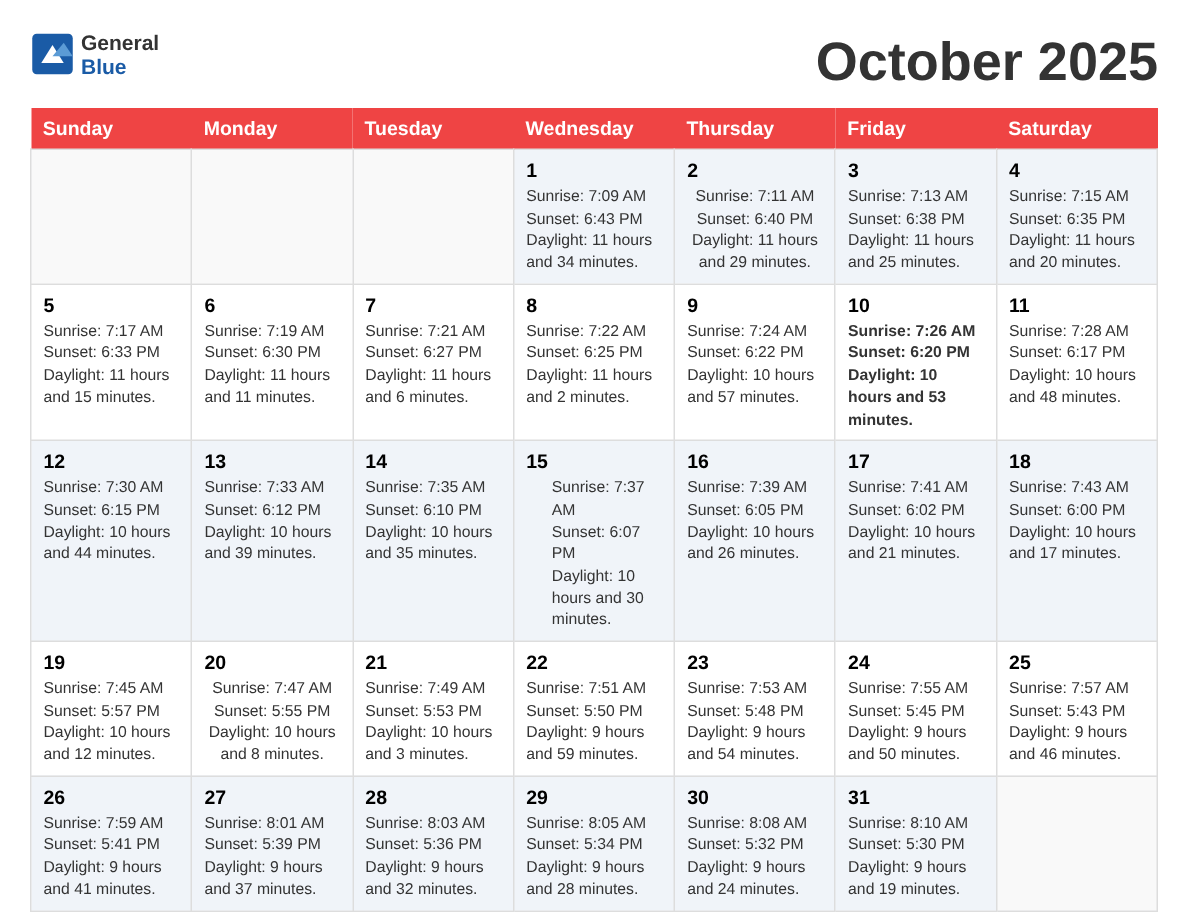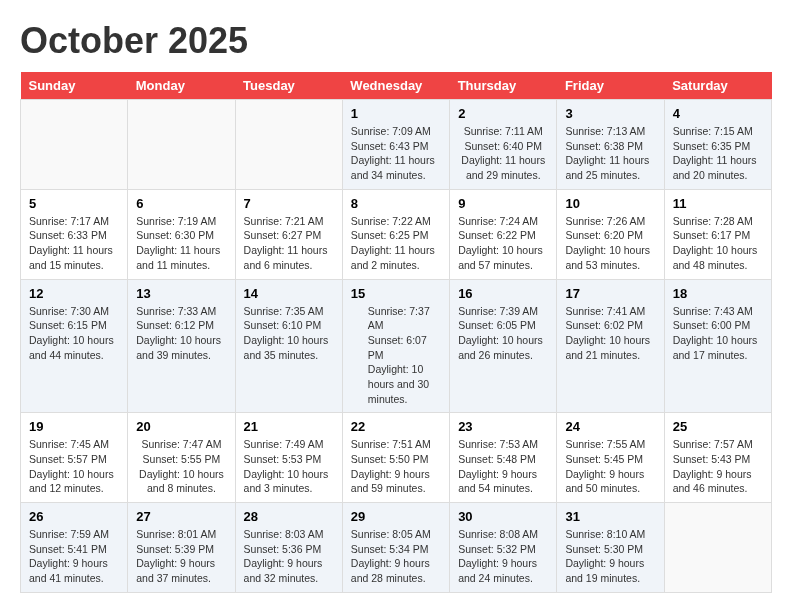--- a/index.html
+++ b/index.html
@@ -85,20 +85,31 @@
       line-height: 1.4;
     }
     .empty-cell {
       background: #f9f9f9;
     }
   </style>
 </head>
 <body>
 
 <div class="header">
+  <div class="logo">
+    <svg class="logo-icon" viewBox="0 0 40 40">
+      <rect x="2" y="2" width="36" height="36" rx="4" fill="#1a5ba6"></rect>
+      <polygon points="10,28 20,12 30,28" fill="white"></polygon>
+      <polygon points="20,22 30,10 38,22" fill="#5b9bd5"></polygon>
+    </svg>
+    <div class="logo-text">
+      <span class="general">General</span>
+      <span class="blue">Blue</span>
+    </div>
+  </div>
   <div class="title-block">
     <div class="month-title">October 2025</div>
   </div>
 </div>
 
 <table>
   <thead>
     <tr>
     <th>Sunday</th>
         <th>Monday</th>
@@ -165,21 +176,21 @@
 Daylight: 11 hours and 2 minutes.</div>
         </td>
         <td>
           <div class="day-number">9</div>
           <div class="day-info" style="white-space: pre-line;">Sunrise: 7:24 AM
 Sunset: 6:22 PM
 Daylight: 10 hours and 57 minutes.</div>
         </td>
         <td>
           <div class="day-number">10</div>
-          <div class="day-info" style="white-space: pre-line;">Sunrise: 7:26 AM
+          <div class="day-info" style="white-space: pre-line; font-weight: bold;">Sunrise: 7:26 AM
 Sunset: 6:20 PM
 Daylight: 10 hours and 53 minutes.</div>
         </td>
         <td>
           <div class="day-number">11</div>
           <div class="day-info" style="white-space: pre-line;">Sunrise: 7:28 AM
 Sunset: 6:17 PM
 Daylight: 10 hours and 48 minutes.</div>
         </td>
       </tr>

